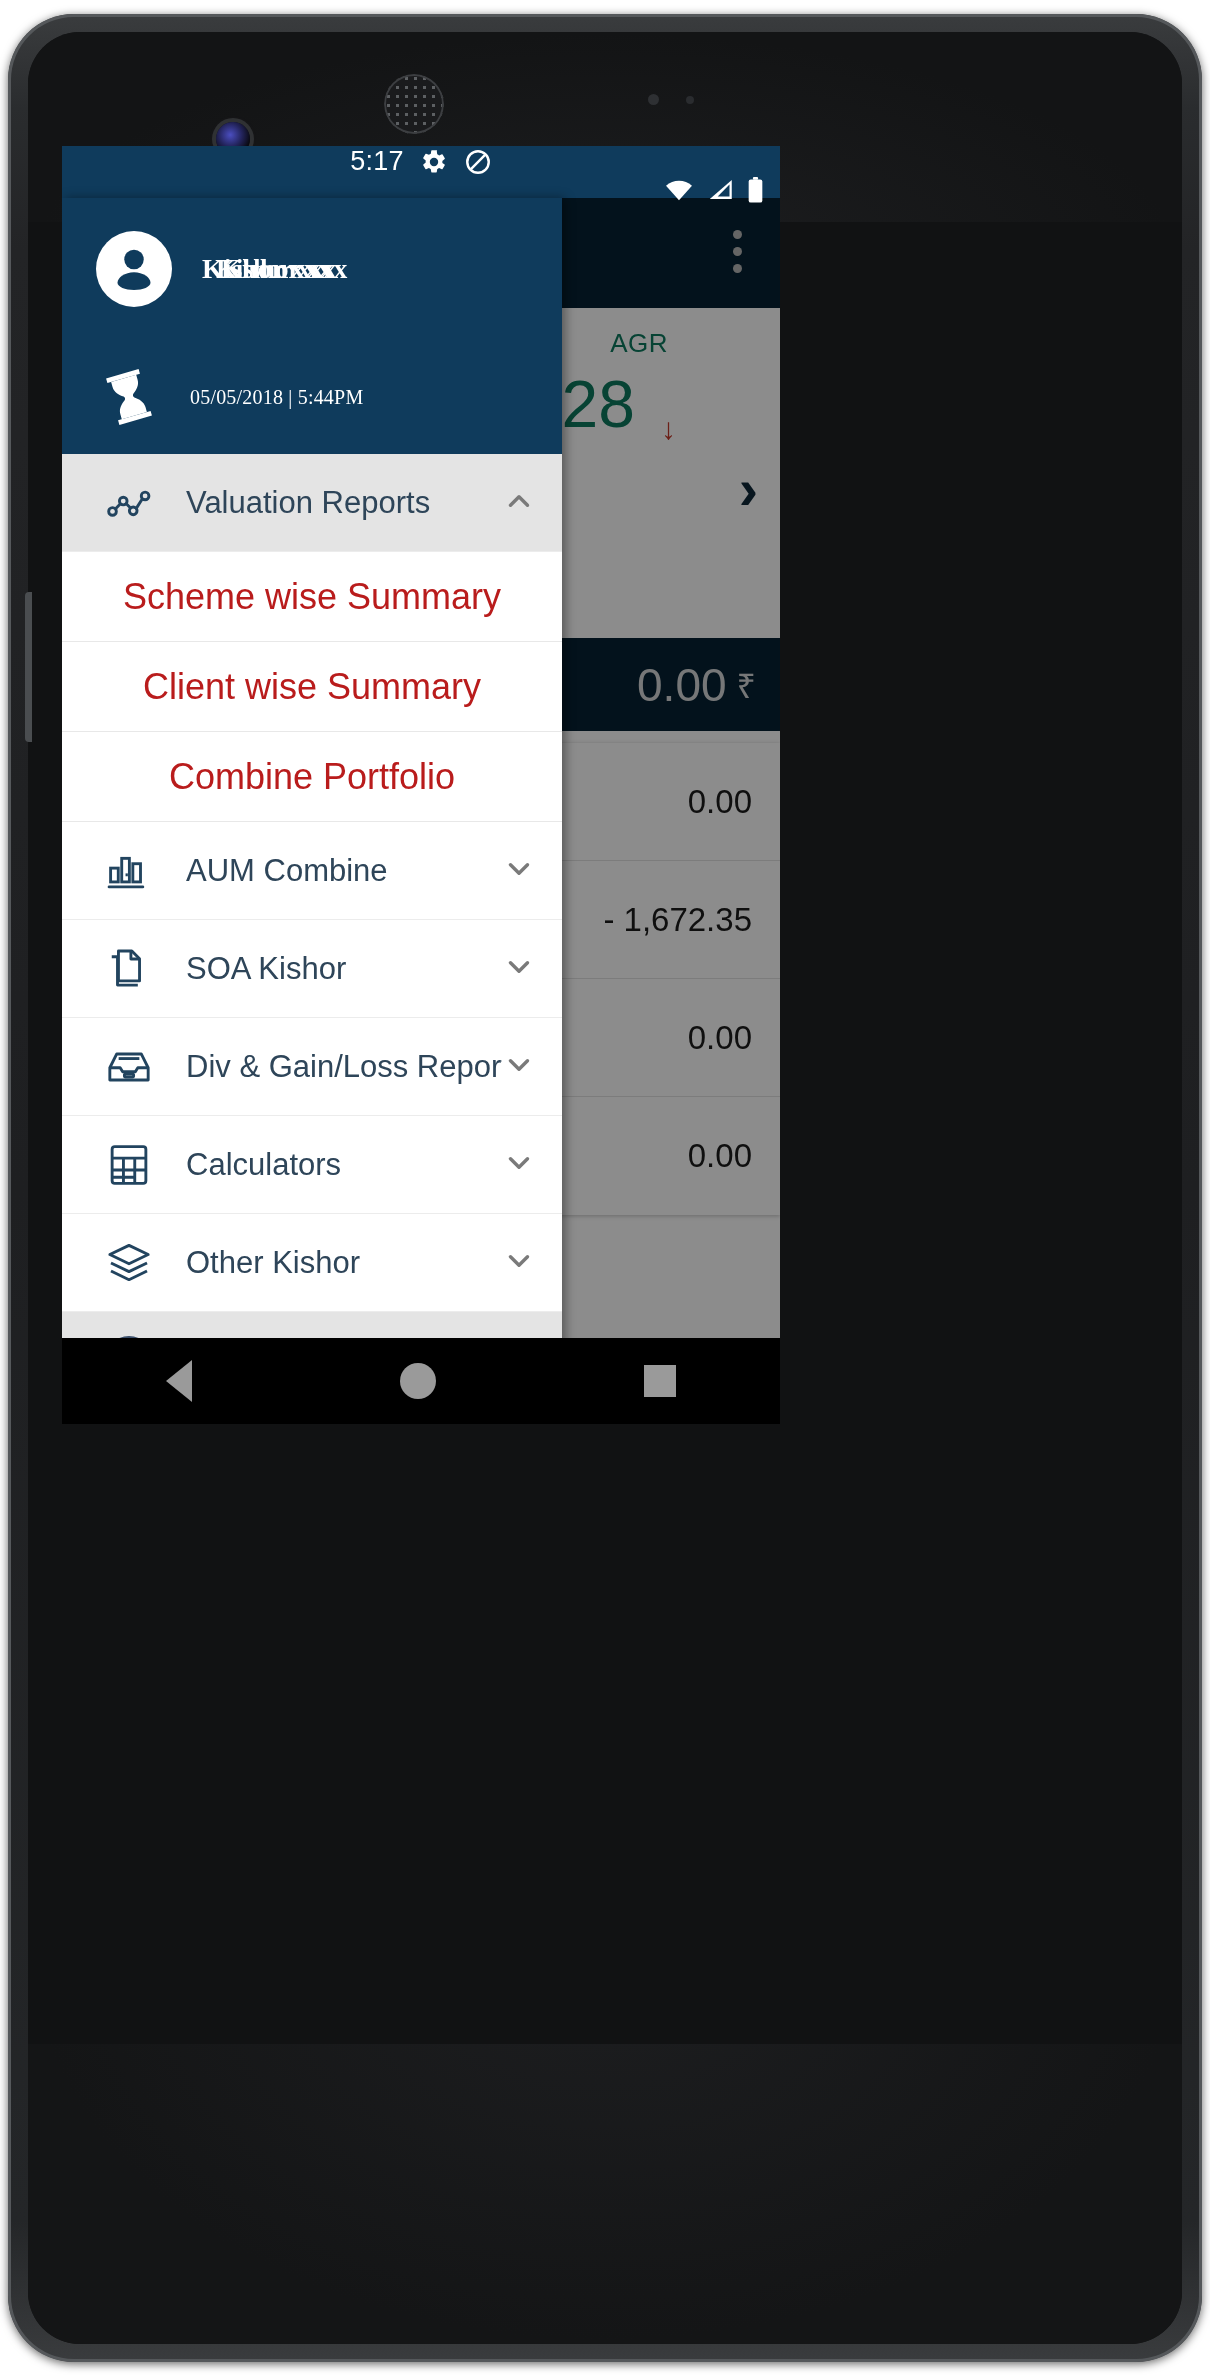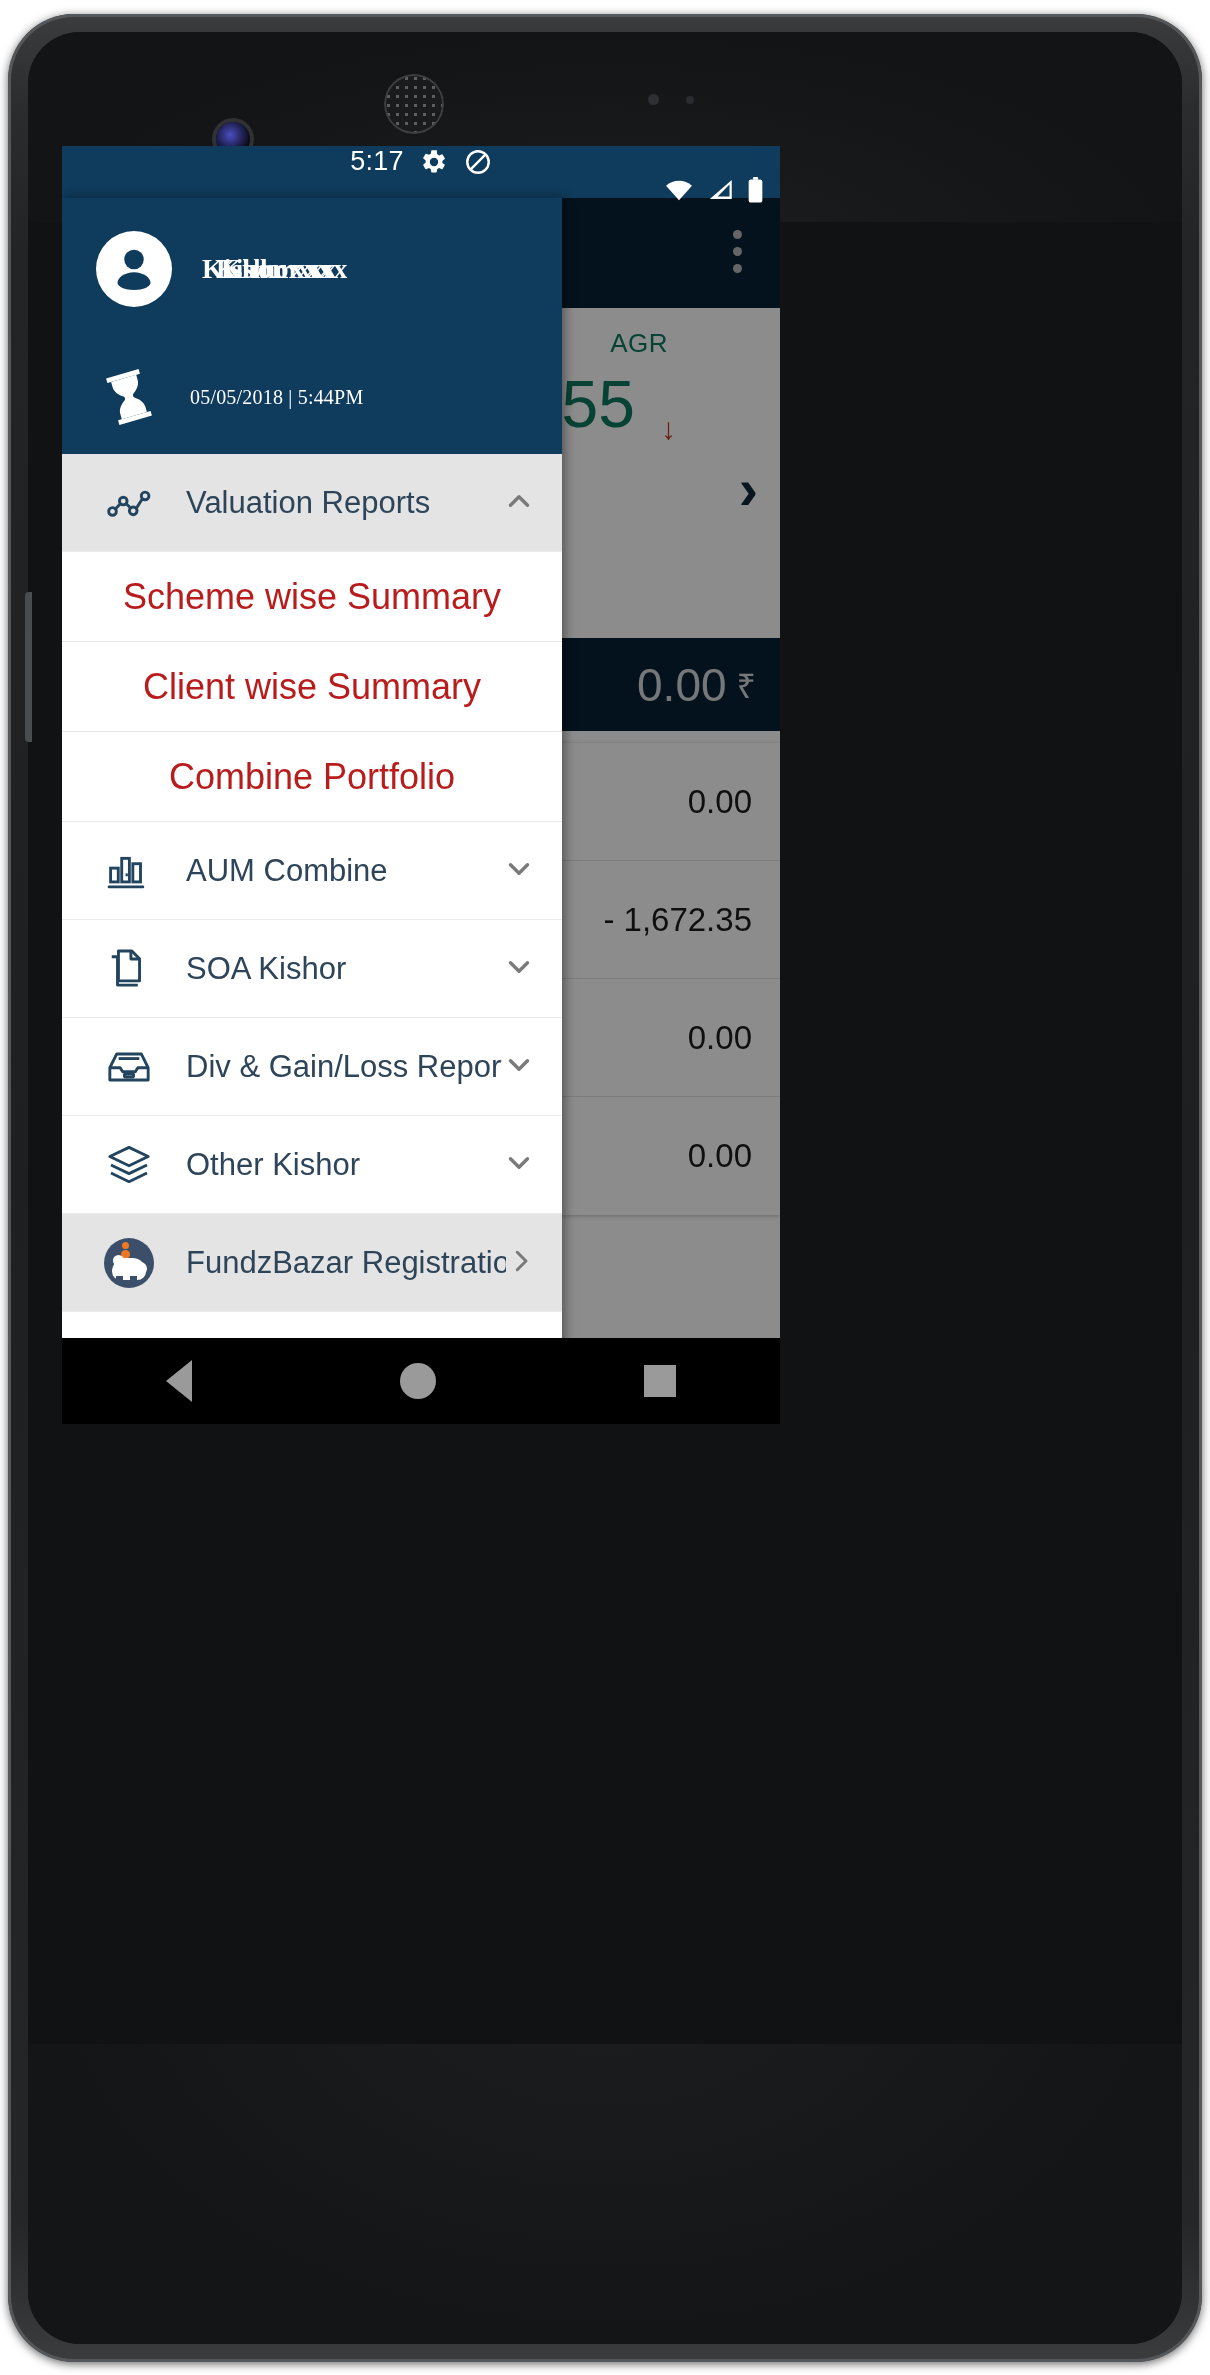--- a/index.html
+++ b/index.html
@@ -162,21 +162,21 @@
           <div id="appbar">
             <div id="overflow-dots">
               <span></span>
                 <span></span>
                 <span></span>
             </div>
           </div>
 
           <div id="card-hero">
             <div id="cagr-label">AGR</div>
-            <div id="cagr-value">55</div>
+            <div id="cagr-value">28</div>
             <div id="cagr-arrow">↓</div>
             <div id="nav-next">›</div>
           </div>
 
           <div id="total-band">
             <span id="total-amount">0.00</span>
             <span id="total-cur">₹</span>
           </div>
 
           <div id="rows-card">
@@ -325,20 +325,34 @@
               </svg>
             </span>
             <span class="mi-label">Div &amp; Gain/Loss Reports</span>
             <span class="mi-chev">
               <svg width="34" height="34" viewBox="0 0 24 24" fill="none" stroke="#7a7a7a" stroke-width="2.4" stroke-linecap="round" stroke-linejoin="round">
                   <path d="M6 9l6 6 6-6"></path>
                 </svg>
             </span>
           </div>
 
+          <div class="menu-item">
+            <span class="mi-icon">
+              <svg width="46" height="46" viewBox="0 0 24 24" fill="none" stroke="#22445f" stroke-width="1.5">
+                <rect x="3.2" y="2.4" width="17.6" height="19.2" rx="1.4"></rect>
+                <path d="M3.2 8.4h17.6M9.1 8.4v13.2M15 8.4v13.2M3.2 14.6h17.6M3.2 18.4h11.8"></path>
+              </svg>
+            </span>
+            <span class="mi-label">Calculators</span>
+            <span class="mi-chev">
+              <svg width="34" height="34" viewBox="0 0 24 24" fill="none" stroke="#7a7a7a" stroke-width="2.4" stroke-linecap="round" stroke-linejoin="round">
+                  <path d="M6 9l6 6 6-6"></path>
+                </svg>
+            </span>
+          </div>
 
           <div class="menu-item">
             <span class="mi-icon">
               <svg width="46" height="46" viewBox="0 0 24 24" fill="none" stroke="#22445f" stroke-width="1.5" stroke-linejoin="round">
                 <path d="M12 2.8 22 7.6 12 12.4 2 7.6z"></path>
                 <path d="M2.6 12 12 16.5 21.4 12"></path>
                 <path d="M2.6 16.2 12 20.7 21.4 16.2"></path>
               </svg>
             </span>
             <span class="mi-label">Other Kishor</span>

